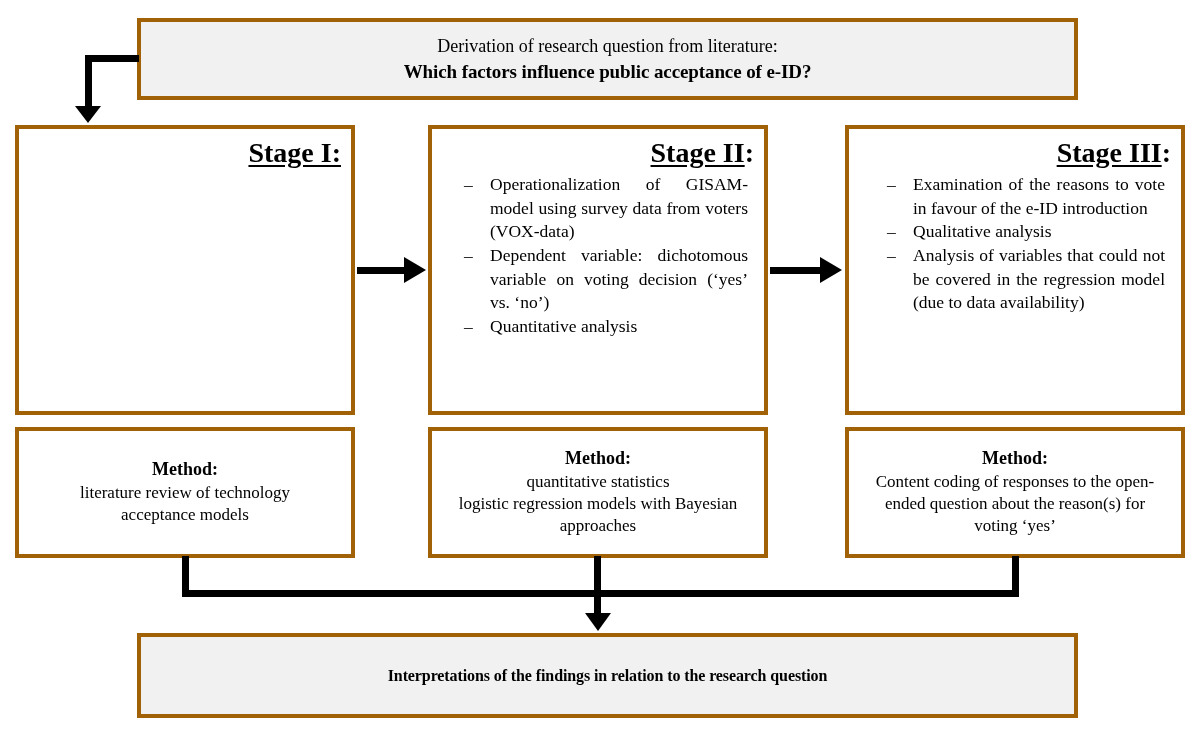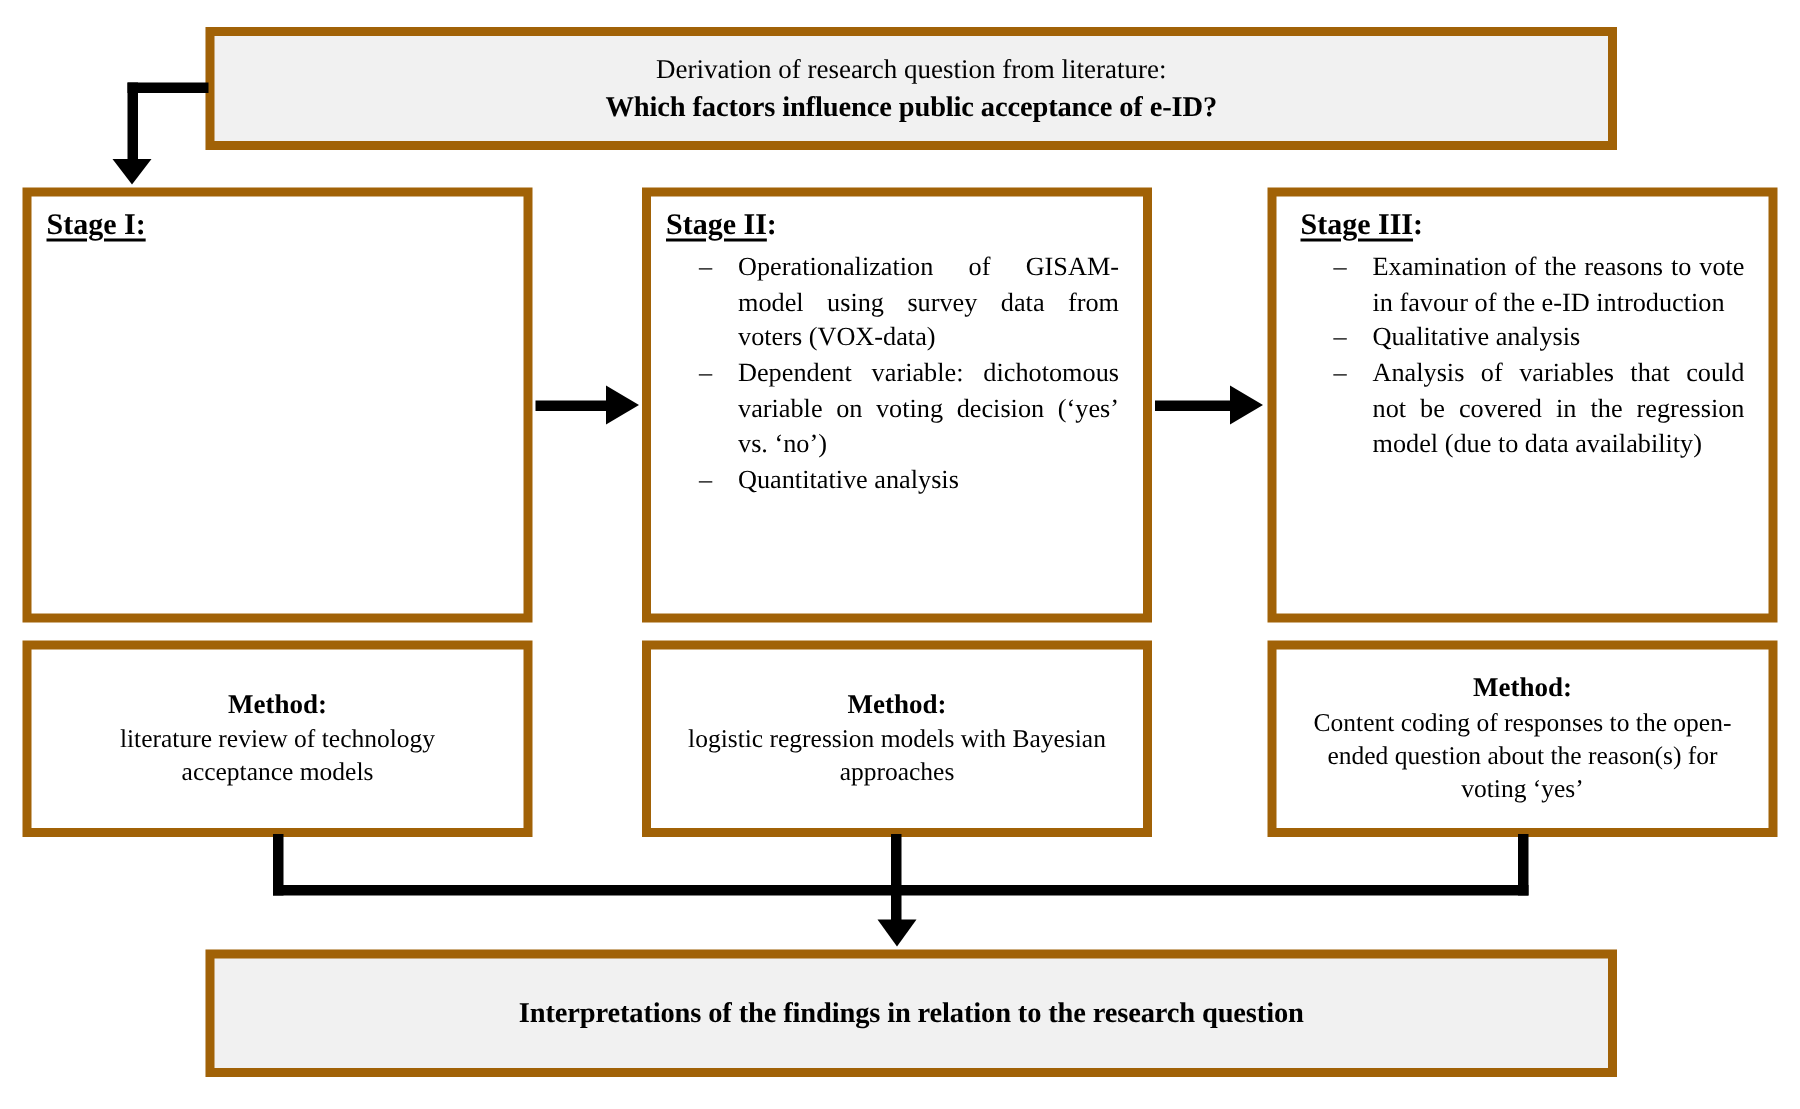--- a/index.html
+++ b/index.html
@@ -1,35 +1,35 @@
 <!DOCTYPE html>
 <html style="--gray: #f1f1f1;"><head>
 <meta charset="utf-8">
 <style>
   html,body{margin:0;padding:0;background:#fff;}
   .diagram{
     position:relative;width:1200px;height:739px;background:#ffffff;
     font-family:"Liberation Serif","DejaVu Serif",serif;color:#000;overflow:hidden;
   }
-  .box{position:absolute;background:#fff;border:6px solid #a16207;box-sizing:border-box;}
+  .box{position:absolute;background:#fff;border:4px solid #a16207;box-sizing:border-box;}
   .gray{background:var(--gray,#f1f1f1);}
 
   
   .top-box{left:137px;top:18px;width:941px;height:82px;
     display:flex;flex-direction:column;align-items:center;justify-content:center;}
   .tb-line1{font-size:18px;line-height:1.3;}
   .tb-line2{font-size:19px;font-weight:bold;margin-top:3px;letter-spacing:-0.1px;}
   .bottom-box{left:137px;top:633px;width:941px;height:85px;
     display:flex;align-items:center;justify-content:center;}
-  .bb-text{font-size:19px;font-weight:bold;letter-spacing:-0.1px;}
+  .bb-text{font-size:16px;font-weight:bold;letter-spacing:-0.1px;}
 
   
   .stage{top:125px;width:340px;height:290px;padding:6px 10px 0 10px;}
   #stage1{left:15px;}  #stage2{left:428px;}  #stage3{left:845px;padding-left:16px;}
-  .stage-title{text-align:left;font-size:20px;font-weight:bold;margin-top:2px;}
+  .stage-title{text-align:right;font-size:28px;font-weight:bold;margin-top:2px;}
   .stage-title .u{text-decoration:underline;text-underline-offset:3px;}
   .stage-title.s1{margin-bottom:22px;}
   .stage-title.s23{margin-bottom:1px;}
   ul.items{list-style:none;margin:4px 0 0 0;padding:0 6px 0 22px;}
   li.item{position:relative;padding-left:26px;font-size:17.5px;line-height:1.35;
     text-align:justify;text-justify:inter-word;}
   li.item::before{content:"\2013";position:absolute;left:0;top:0;}
 
   
   .method{top:427px;width:340px;height:131px;display:flex;flex-direction:column;
@@ -106,20 +106,21 @@
     </ul>
   </div>
 
   <div class="box method" id="method1">
     <div class="m-title">Method:</div>
     <div class="m-line">literature review of technology acceptance models</div>
   </div>
 
   <div class="box method" id="method2">
     <div class="m-title">Method:</div>
+    <div class="m-line">quantitative statistics</div>
     <div class="m-line">logistic regression models with Bayesian approaches</div>
   </div>
 
   <div class="box method" id="method3">
     <div class="m-title">Method:</div>
     <div class="m-line">Content coding of responses to the open-ended question about the reason(s) for voting ‘yes’</div>
   </div>
 
   <div>
     <div class="seg" id="c-v1"></div>

